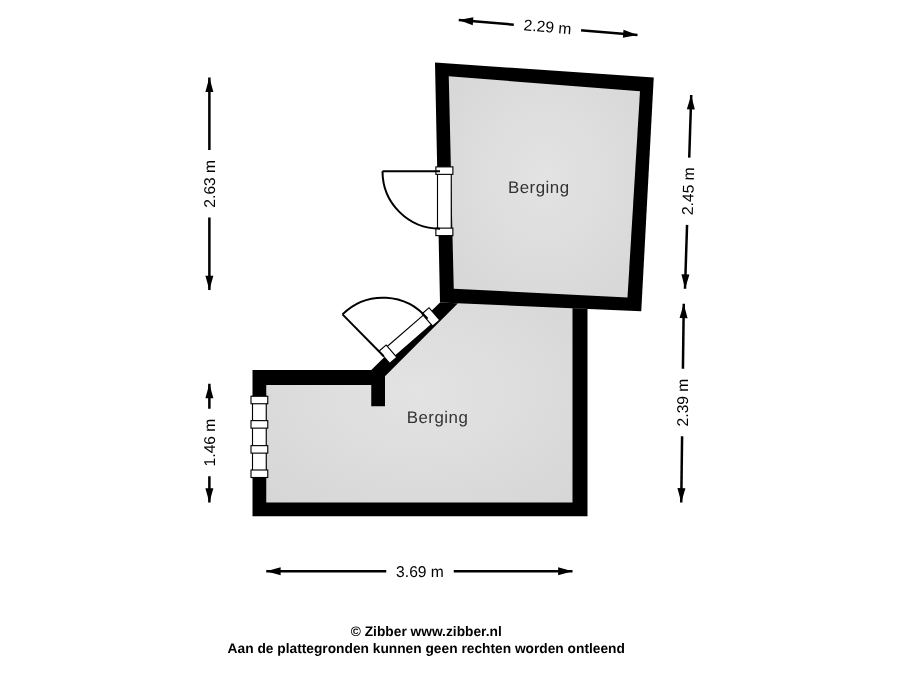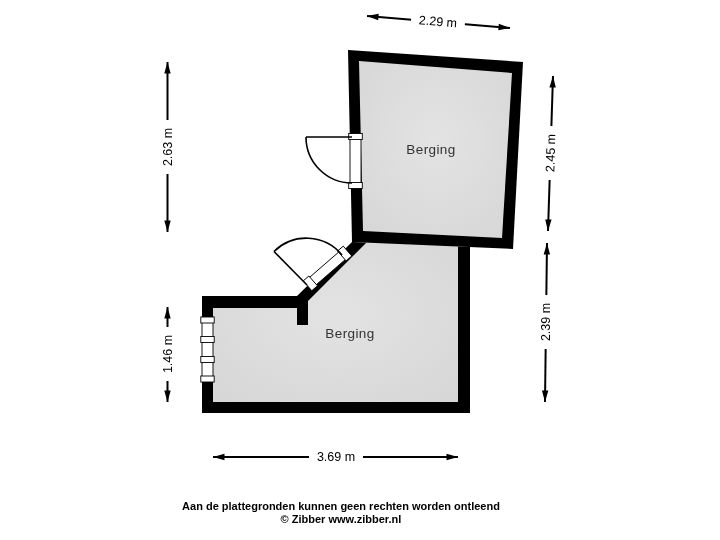--- a/index.html
+++ b/index.html
@@ -149,16 +149,16 @@
     <g>
       <line class="dim-line" x1="213" y1="457" x2="458" y2="457" marker-start="url(#arrow)" marker-end="url(#arrow)"></line>
       <g transform="translate(336,457)">
         <rect x="-27" y="-8.5" width="54" height="17" rx="5" fill="#ffffff"></rect>
         <text class="dim-text" x="0" y="4.3" fill="#000000">3.69 m</text>
       </g>
     </g>
   </svg>
 
   <div class="footer">
+    <div>© Zibber www.zibber.nl</div>
     <div>Aan de plattegronden kunnen geen rechten worden ontleend</div>
-    <div>© Zibber www.zibber.nl</div>
   </div>
 </div>
 
 </body></html>

